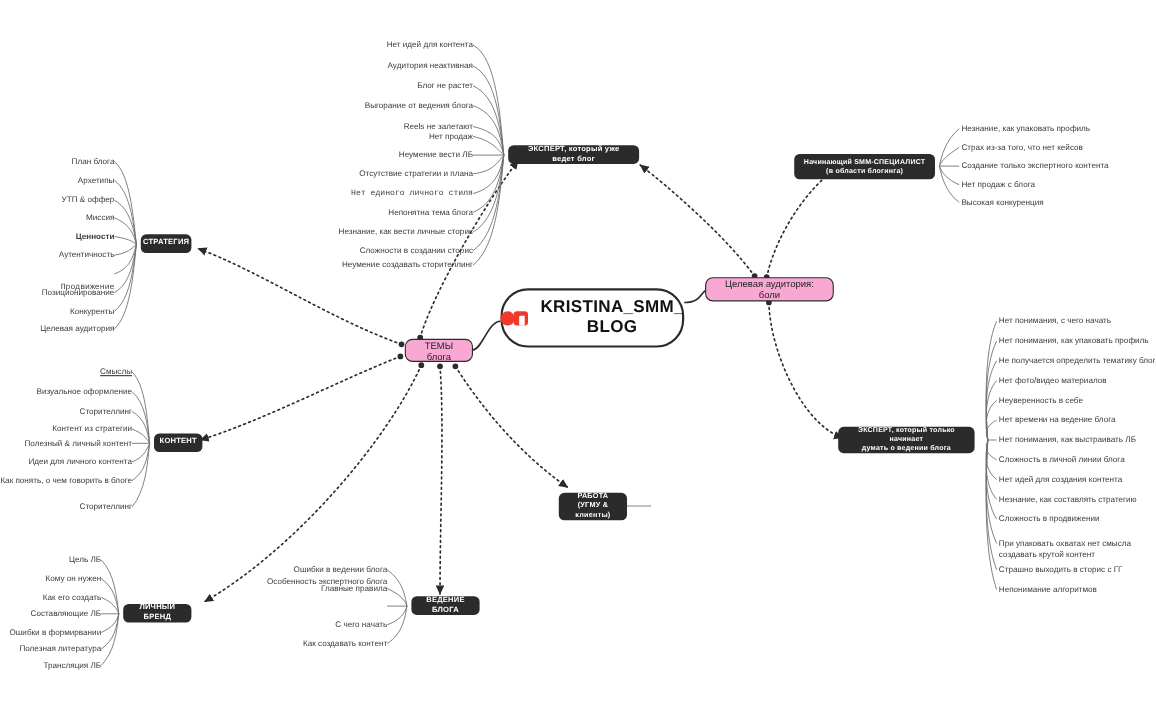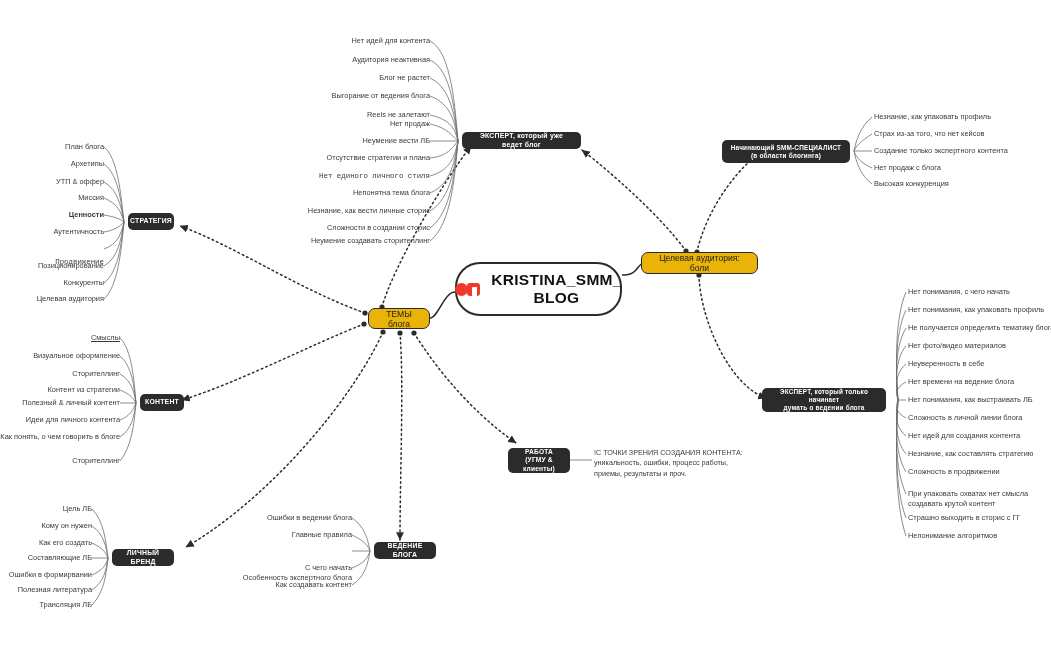--- a/index.html
+++ b/index.html
@@ -20,21 +20,21 @@
     background:#2b2b2b;color:#ffffff;
     border-radius:5px;
     font-weight:bold;
     text-align:center;
     display:flex;align-items:center;justify-content:center;
     letter-spacing:.2px;
     line-height:1.25;
     padding:3px 7px;
   }
   .light{
-    background:#eab308;color:#222222;
+    background:#f9a8d4;color:#222222;
     border:1.4px solid #2b2b2b;
     border-radius:7px;
     display:flex;align-items:center;justify-content:center;
     text-align:center;
     padding:3px 8px;
     box-sizing:border-box;
   }
   .center-node{
     border:2px solid #2b2b2b;
     border-radius:11px;
@@ -271,32 +271,27 @@
   <div class="leaf r" style="left:0px;top:554px;width:92px;">Составляющие ЛБ</div>
   <div class="leaf r" style="left:0px;top:571px;width:92px;">Ошибки в формирвании</div>
   <div class="leaf r" style="left:0px;top:586px;width:92px;">Полезная литература</div>
   <div class="leaf r" style="left:0px;top:601px;width:92px;">Трансляция ЛБ</div>
 
   <div class="node dark" style="left:374px;top:542px;width:62px;height:17px;font-size:6.9px;">
     <span>ВЕДЕНИЕ БЛОГА</span>
   </div>
   <div class="leaf r" style="left:230px;top:514px;width:122px;">Ошибки в ведении блога</div>
   <div class="leaf r" style="left:230px;top:531px;width:122px;">Главные правила</div>
-  <div class="leaf r" style="left:230px;top:574px;width:122px;">Особенность экспертного блога</div>
+  <div class="leaf r" style="left:230px;top:525px;width:122px;">Особенность экспертного блога</div>
   <div class="leaf r" style="left:230px;top:564px;width:122px;">С чего начать</div>
   <div class="leaf r" style="left:230px;top:581px;width:122px;">Как создавать контент</div>
 
   <div class="node dark" style="left:508px;top:448px;width:62px;height:25px;font-size:6.6px;flex-direction:column;">
     <span>РАБОТА</span>
     <span>(УГМУ &amp; клиенты)</span>
-  </div>
-  <div class="note" style="left:594px;top:448px;">
-    <div>!С ТОЧКИ ЗРЕНИЯ СОЗДАНИЯ КОНТЕНТА:</div>
-    <div>уникальность, ошибки, процесс работы,</div>
-    <div>приемы, результаты и проч.</div>
   </div>
 
   <div class="node dark" style="left:722px;top:140px;width:128px;height:23px;font-size:6.4px;flex-direction:column;">
     <span>Начинающий SMM-СПЕЦИАЛИСТ</span>
     <span>(в области блогинга)</span>
   </div>
   <div class="leaf l" style="left:874px;top:113px;width:180px;">Незнание, как упаковать профиль</div>
   <div class="leaf l" style="left:874px;top:130px;width:180px;">Страх из-за того, что нет кейсов</div>
   <div class="leaf l" style="left:874px;top:147px;width:180px;">Создание только экспертного контента</div>
   <div class="leaf l" style="left:874px;top:164px;width:180px;">Нет продаж с блога</div>

